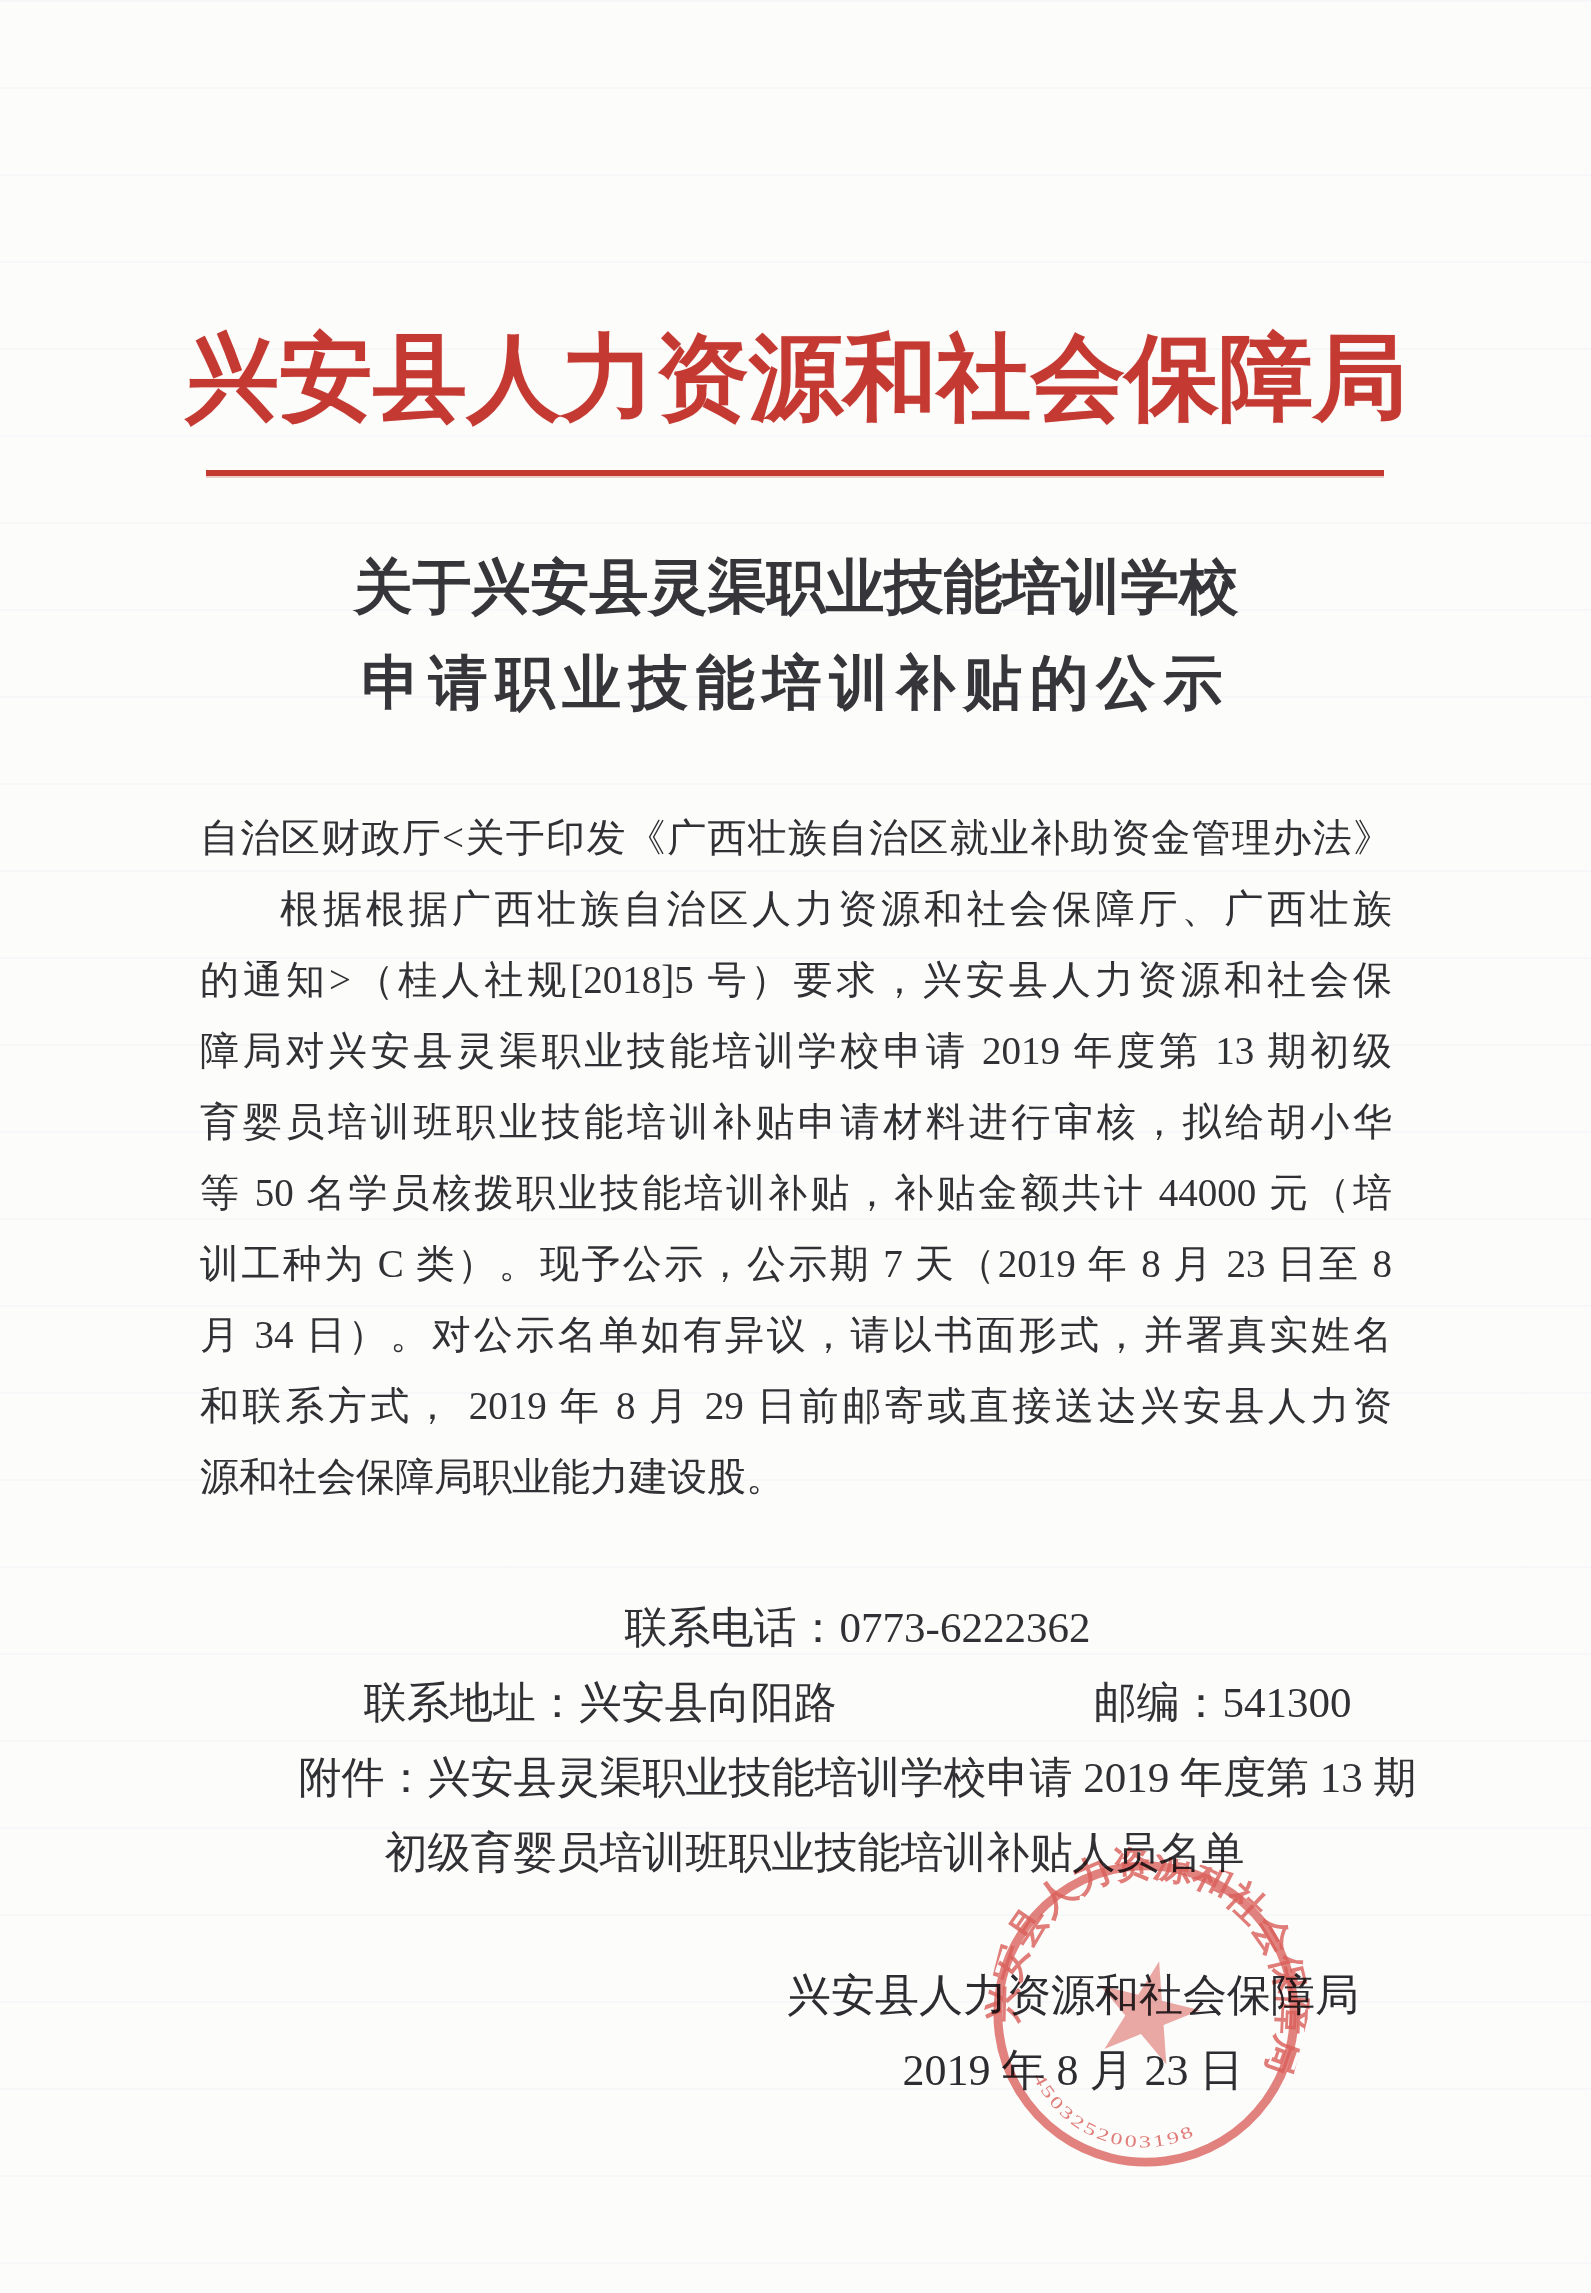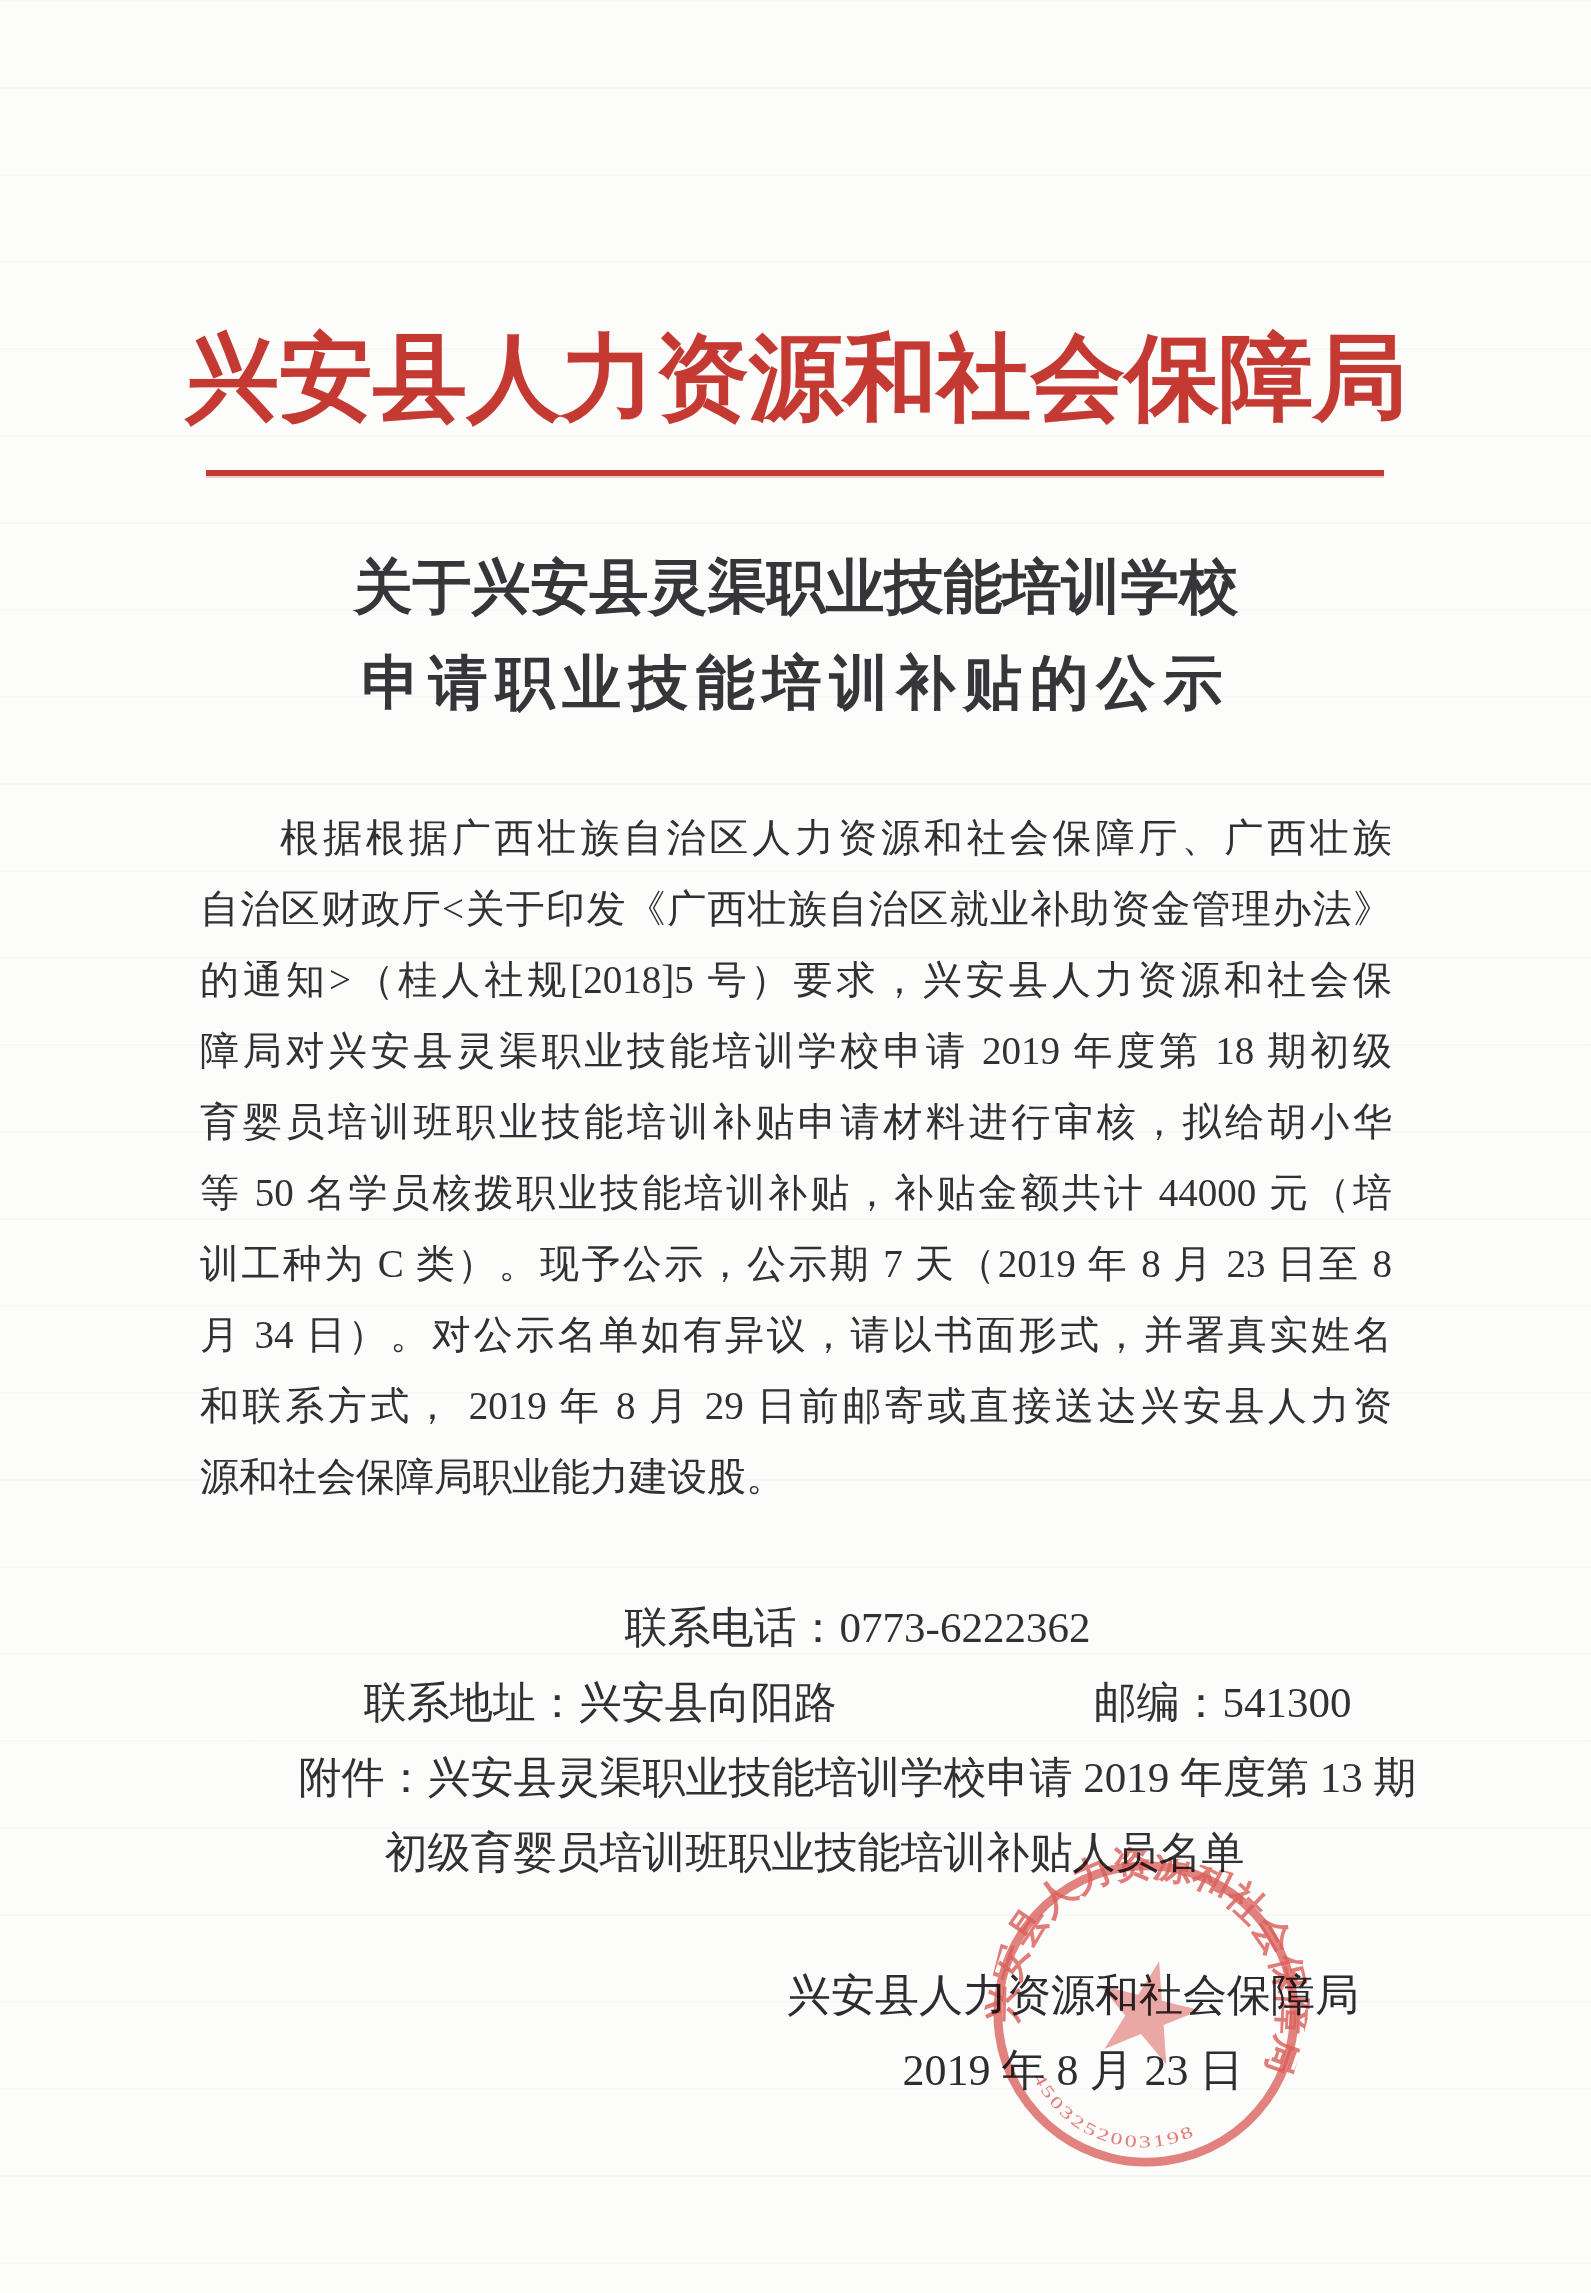--- a/index.html
+++ b/index.html
@@ -90,24 +90,24 @@
   <div class="org-head">兴安县人力资源和社会保障局</div>
 
   <div class="red-rule"></div>
 
   <div class="doc-title">
     <div class="t1">关于兴安县灵渠职业技能培训学校</div>
     <div class="t2">申请职业技能培训补贴的公示</div>
   </div>
 
   <div class="body-block">
+    <div class="bline">自治区财政厅&lt;关于印发《广西壮族自治区就业补助资金管理办法》</div>
     <div class="bline first">根据根据广西壮族自治区人力资源和社会保障厅、广西壮族</div>
-    <div class="bline">自治区财政厅&lt;关于印发《广西壮族自治区就业补助资金管理办法》</div>
     <div class="bline">的通知&gt;（桂人社规[2018]5 号）要求，兴安县人力资源和社会保</div>
-    <div class="bline">障局对兴安县灵渠职业技能培训学校申请 2019 年度第 18 期初级</div>
+    <div class="bline">障局对兴安县灵渠职业技能培训学校申请 2019 年度第 13 期初级</div>
     <div class="bline">育婴员培训班职业技能培训补贴申请材料进行审核，拟给胡小华</div>
     <div class="bline">等 50 名学员核拨职业技能培训补贴，补贴金额共计 44000 元（培</div>
     <div class="bline">训工种为 C 类）。现予公示，公示期 7 天（2019 年 8 月 23 日至 8</div>
     <div class="bline">月 34 日）。对公示名单如有异议，请以书面形式，并署真实姓名</div>
     <div class="bline">和联系方式， 2019 年 8 月 29 日前邮寄或直接送达兴安县人力资</div>
     <div class="bline last">源和社会保障局职业能力建设股。</div>
   </div>
 
   <div class="contact-block">
     <div class="cline indent">联系电话：0773-6222362</div>

